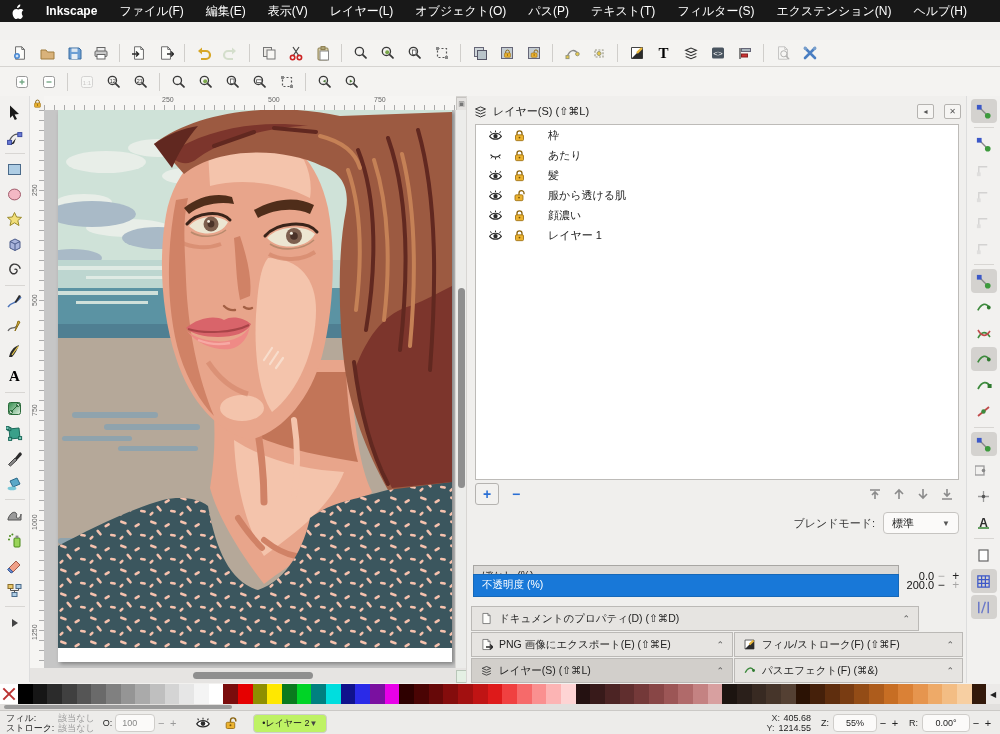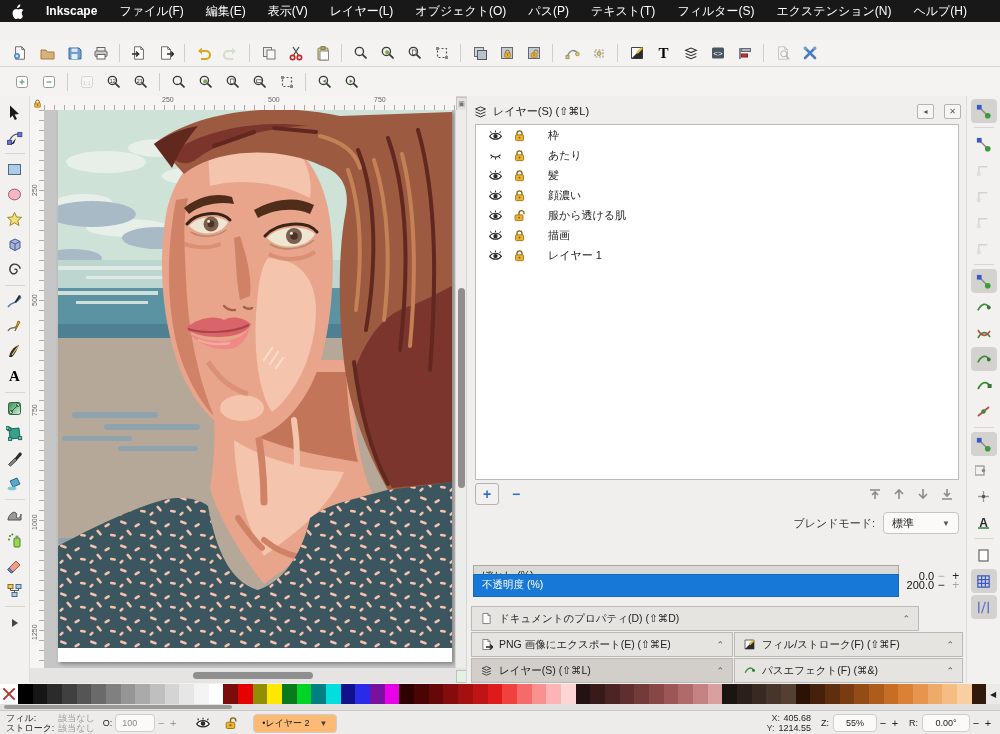--- a/index.html
+++ b/index.html
@@ -81,21 +81,21 @@
   #palarrow{width:14px;flex:none;display:flex;align-items:center;justify-content:center;font-size:8px;color:#222;background:#eceae8;}
   #palscroll{position:absolute;left:0;top:704px;width:1000px;height:6px;background:#e2e0de;}
   #palscroll .thumb{position:absolute;left:4px;top:1px;width:228px;height:4px;background:#9a9a9a;border-radius:2px;}
   
   #statusbar{position:absolute;left:0;top:710px;width:1000px;height:24px;background:#edecea;border-top:1px solid #cbc9c6;display:flex;align-items:center;font-size:9px;color:#222;}
   .fs-grid{display:grid;grid-template-columns:auto auto;column-gap:4px;line-height:10px;margin-left:6px;}
   .fs-grid .val{color:#999;}
   .chip{background:#fbfaf9;border:1px solid #cfcdca;border-radius:4px;height:16px;display:flex;align-items:center;padding:0 6px;color:#888;}
   .spin{font-size:11px;color:#999;width:12px;text-align:center;}
   .spin.on{color:#222;}
-  #layerchip{background:#fdba74;border:1px solid #cfcdca;border-radius:4px;height:17px;display:flex;align-items:center;gap:10px;padding:0 8px;color:#222;}
+  #layerchip{background:#bef264;border:1px solid #cfcdca;border-radius:4px;height:17px;display:flex;align-items:center;padding:0 8px;color:#222;}
   .xy{line-height:10px;text-align:right;}
   .xy .lab{color:#444;display:inline-block;width:12px;text-align:left;}
 </style>
 </head>
 <body>
 
 <svg width="0" height="0" style="position:absolute">
   <defs>
     <symbol id="i-eye" viewBox="0 0 18 18">
       <path d="M2,10 C5,5 13,5 16,10 C13,14.5 5,14.5 2,10 Z" fill="#fff" stroke="#2b2b2b" stroke-width="1.4"></path>
@@ -764,50 +764,37 @@
         <span class="lname">髪</span>
       </div>
       <div class="lrow">
         <span class="cell-eye">
             <svg width="15" height="15">
               <use href="#i-eye"></use>
             </svg>
           </span>
         <span class="cell-lock">
             <svg width="15" height="15">
-              <use href="#i-lockc"></use>
+              <use href="#i-locko"></use>
             </svg>
           </span>
-        <span class="lname">顔濃い</span>
+        <span class="lname">服から透ける肌</span>
       </div>
       <div class="lrow">
         <span class="cell-eye">
             <svg width="15" height="15">
               <use href="#i-eye"></use>
             </svg>
           </span>
         <span class="cell-lock">
             <svg width="15" height="15">
-              <use href="#i-locko"></use>
+              <use href="#i-lockc"></use>
             </svg>
           </span>
-        <span class="lname">服から透ける肌</span>
-      </div>
-      <div class="lrow">
-        <span class="cell-eye">
-            <svg width="15" height="15">
-              <use href="#i-eye"></use>
-            </svg>
-          </span>
-        <span class="cell-lock">
-            <svg width="15" height="15">
-              <use href="#i-lockc"></use>
-            </svg>
-          </span>
-        <span class="lname">描画</span>
+        <span class="lname">顔濃い</span>
       </div>
       <div class="lrow">
         <span class="cell-eye">
             <svg width="15" height="15">
               <use href="#i-eye"></use>
             </svg>
           </span>
         <span class="cell-lock">
             <svg width="15" height="15">
               <use href="#i-lockc"></use>

